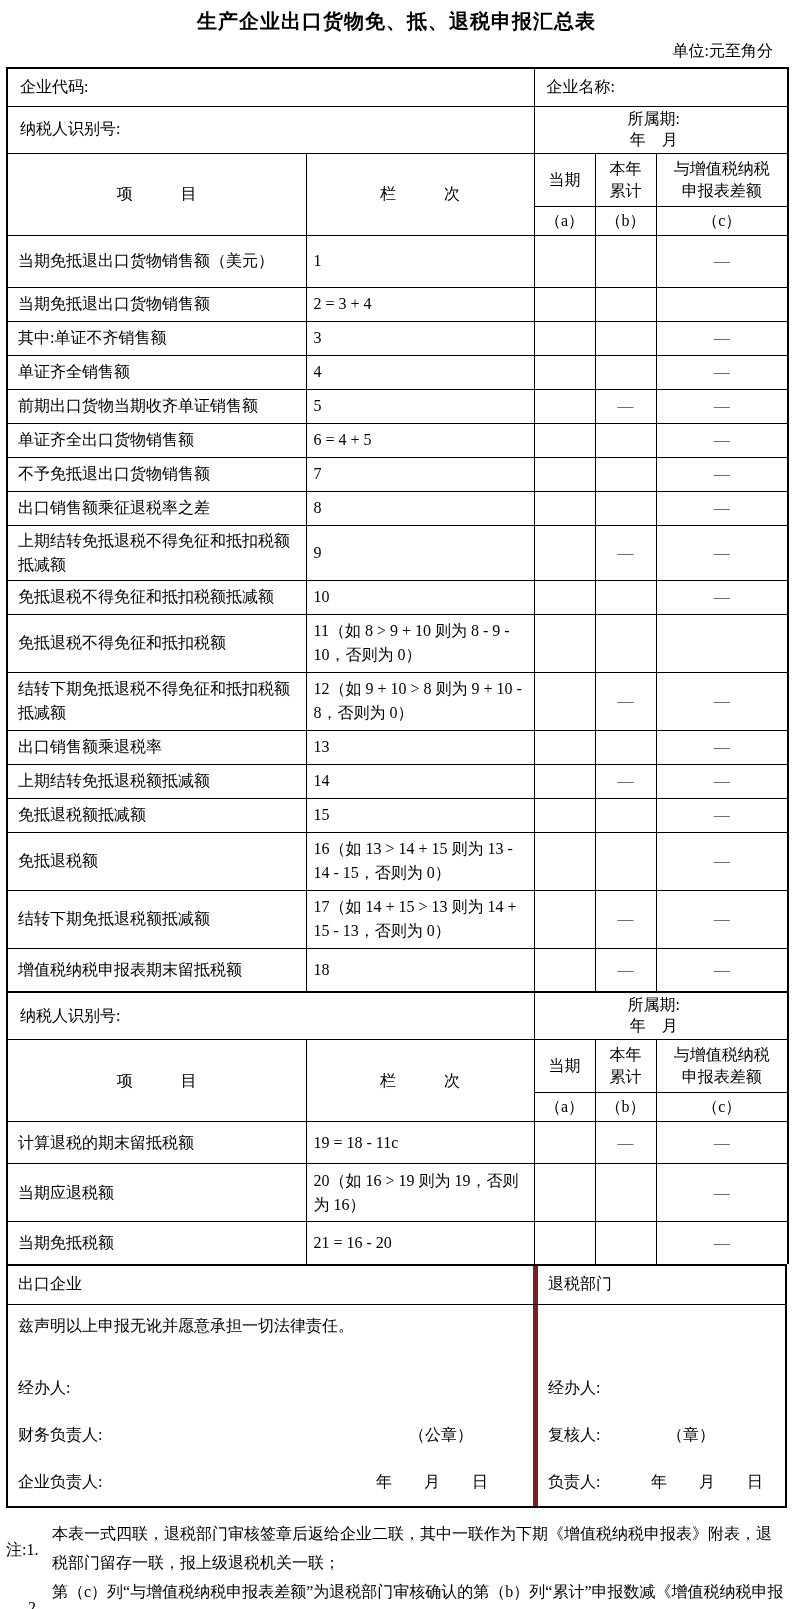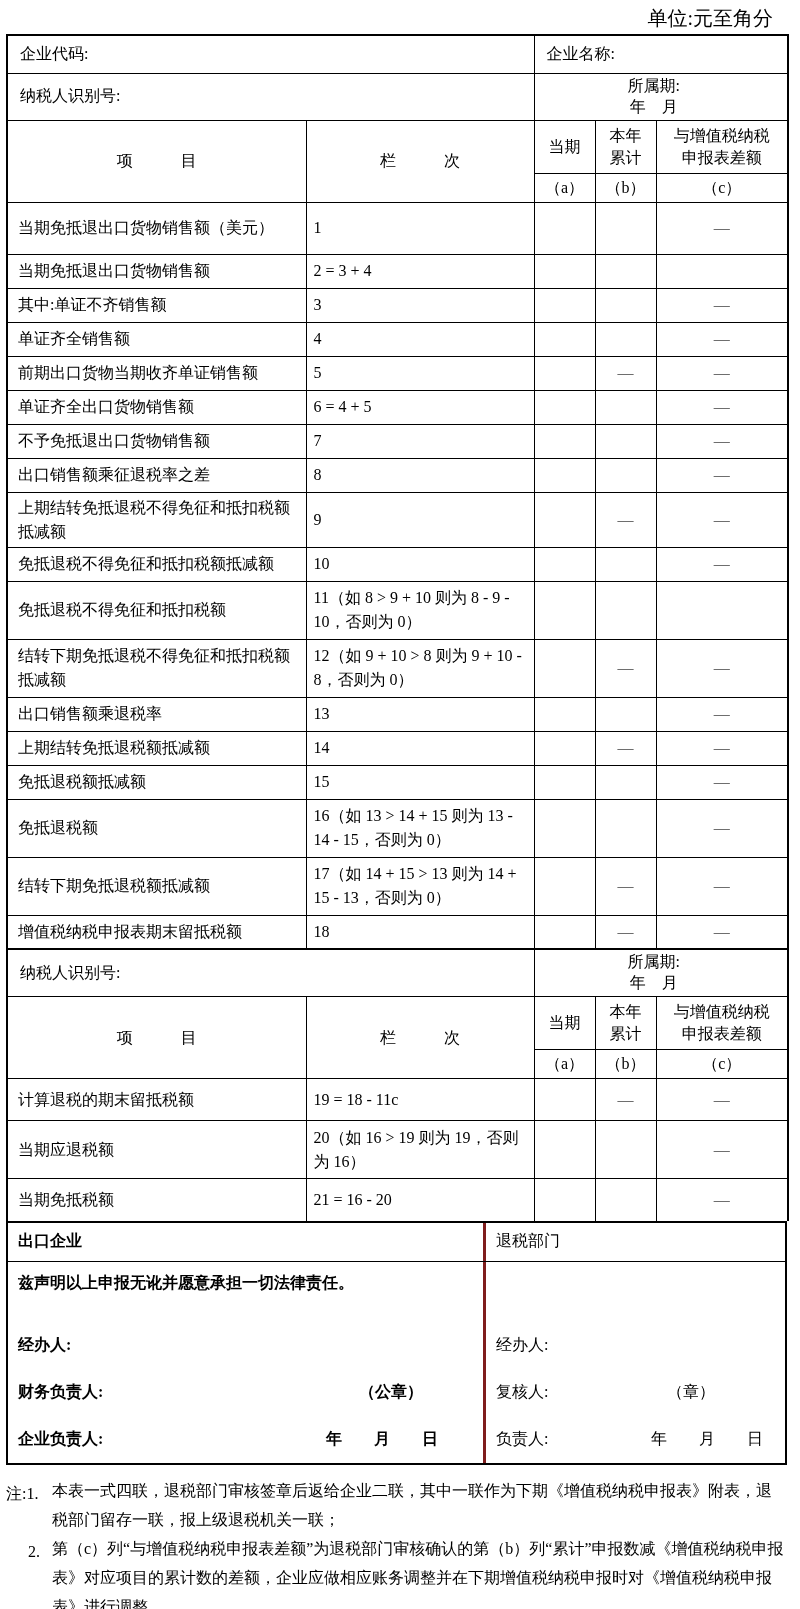--- a/index.html
+++ b/index.html
@@ -6,21 +6,21 @@
   body {
     width:800px; height:1609px;
     font-family:"Liberation Serif","DejaVu Serif",serif;
     color:#000; -webkit-font-smoothing:antialiased;
   }
   .sheet { width:781px; margin-left:6px; }
   .title {
     text-align:center; font-size:20px; font-weight:bold;
     padding-top:9px; letter-spacing:1px; line-height:24px;
   }
-  .unit { text-align:right; font-size:20px; padding:9px 14px 7px 0; line-height:18px; }
+  .unit { text-align:right; font-size:16px; padding:9px 14px 7px 0; line-height:18px; }
 
   table.form {
     border-collapse:collapse; table-layout:fixed; width:781px;
     border:2px solid #000; border-bottom:none;
   }
   table.form td {
     border:1px solid #000; font-size:16px; vertical-align:middle;
     overflow:hidden;
   }
   tr.sep td { border-top:2px solid #000; }
@@ -35,43 +35,44 @@
   td.c-item { padding:3px 4px 3px 10px; line-height:24px; }
   td.c-col  { padding:3px 4px 3px 7px;  line-height:24px; }
   td.c-val  { text-align:center; color:#555; padding:2px; }
 
   .bottom {
     box-sizing:border-box; width:781px;
     border:2px solid #000; font-size:16px;
   }
   .b-row { display:flex; }
   .b-head { height:38px; border-bottom:1px solid #000; }
-  .b-cell-l { box-sizing:border-box; width:478px; border-right:3px solid #7f1d1d;
-              display:flex; flex-direction:column;font-weight:bold; }
+  .b-cell-l { box-sizing:border-box; width:530px; border-right:5px solid #7f1d1d;
+              display:flex; flex-direction:column; }
   .b-cell-r { flex:1; display:flex; flex-direction:column; }
   .b-head .b-cell-l, .b-head .b-cell-r { justify-content:center; padding-left:10px; }
   .b-body { height:201px; }
   .decl { padding:9px 10px 0 10px; line-height:24px; }
   .sig-block { margin-top:auto; padding-bottom:0; }
   .sig-line { height:47px; display:flex; align-items:center;
               justify-content:space-between; padding-left:10px; }
   .pr60 { padding-right:60px; } .pr45 { padding-right:45px; }
   .pr70 { padding-right:70px; } .pr20 { padding-right:22px; }
 
   .notes { margin:11px 2px 0 46px; font-size:16px; line-height:29px; }
   .note { position:relative; }
-  .marker { position:absolute; top:3px; }
+  .marker { position:absolute; top:16px; }
   .m1 { left:-46px; }
   .m2 { left:-24px; }
 </style>
 </head>
 <body>
 
 <div class="sheet">
 
+  <div class="title">生产企业出口货物免、抵、退税申报汇总表</div>
   <div class="unit">单位:元至角分</div>
 
   <table class="form">
     <colgroup>
       <col style="width:299px">
         <col style="width:228px">
       <col style="width:61px">
         <col style="width:61px">
         <col style="width:132px">
     </colgroup>
@@ -224,21 +225,21 @@
           <td class="c-val"></td>
           <td class="c-val">—</td>
         </tr>
         <tr style="height: 58px;">
           <td class="c-item">结转下期免抵退税额抵减额</td>
           <td class="c-col">17（如 14 + 15 &gt; 13 则为 14 + 15 - 13，否则为 0）</td>
           <td class="c-val"></td>
           <td class="c-val">—</td>
           <td class="c-val">—</td>
         </tr>
-        <tr style="height: 34px; margin-top: 15px;">
+        <tr style="height: 44px; margin-top: 15px;">
           <td class="c-item">增值税纳税申报表期末留抵税额</td>
           <td class="c-col">18</td>
           <td class="c-val"></td>
           <td class="c-val">—</td>
           <td class="c-val">—</td>
         </tr>
       </tbody>
 
     <tbody>
       <tr class="sep" style="height:34px">

